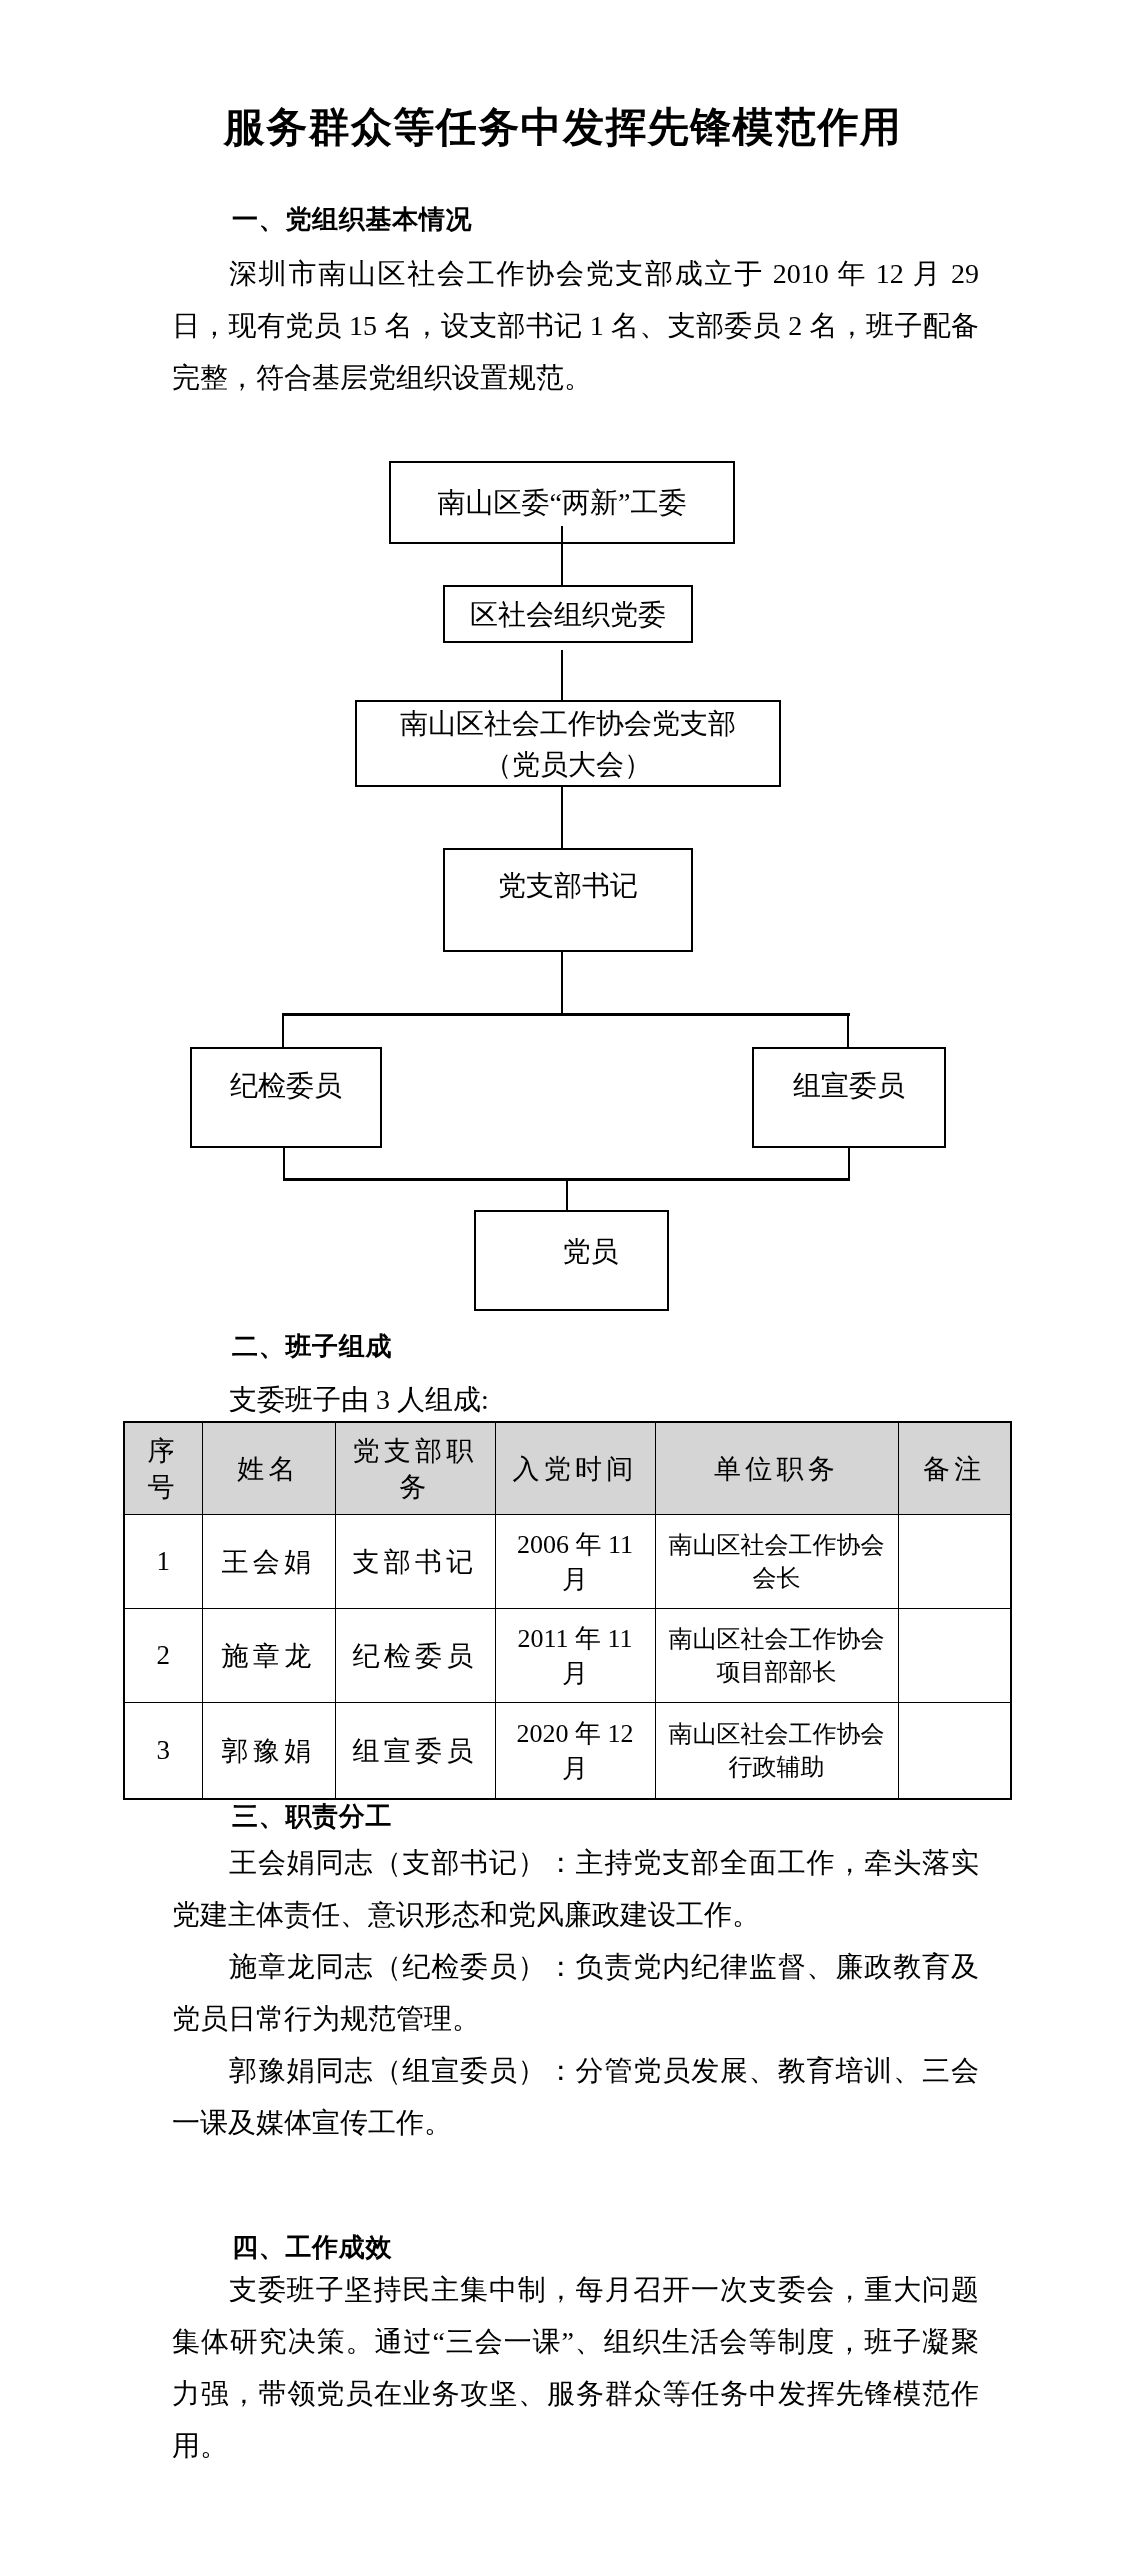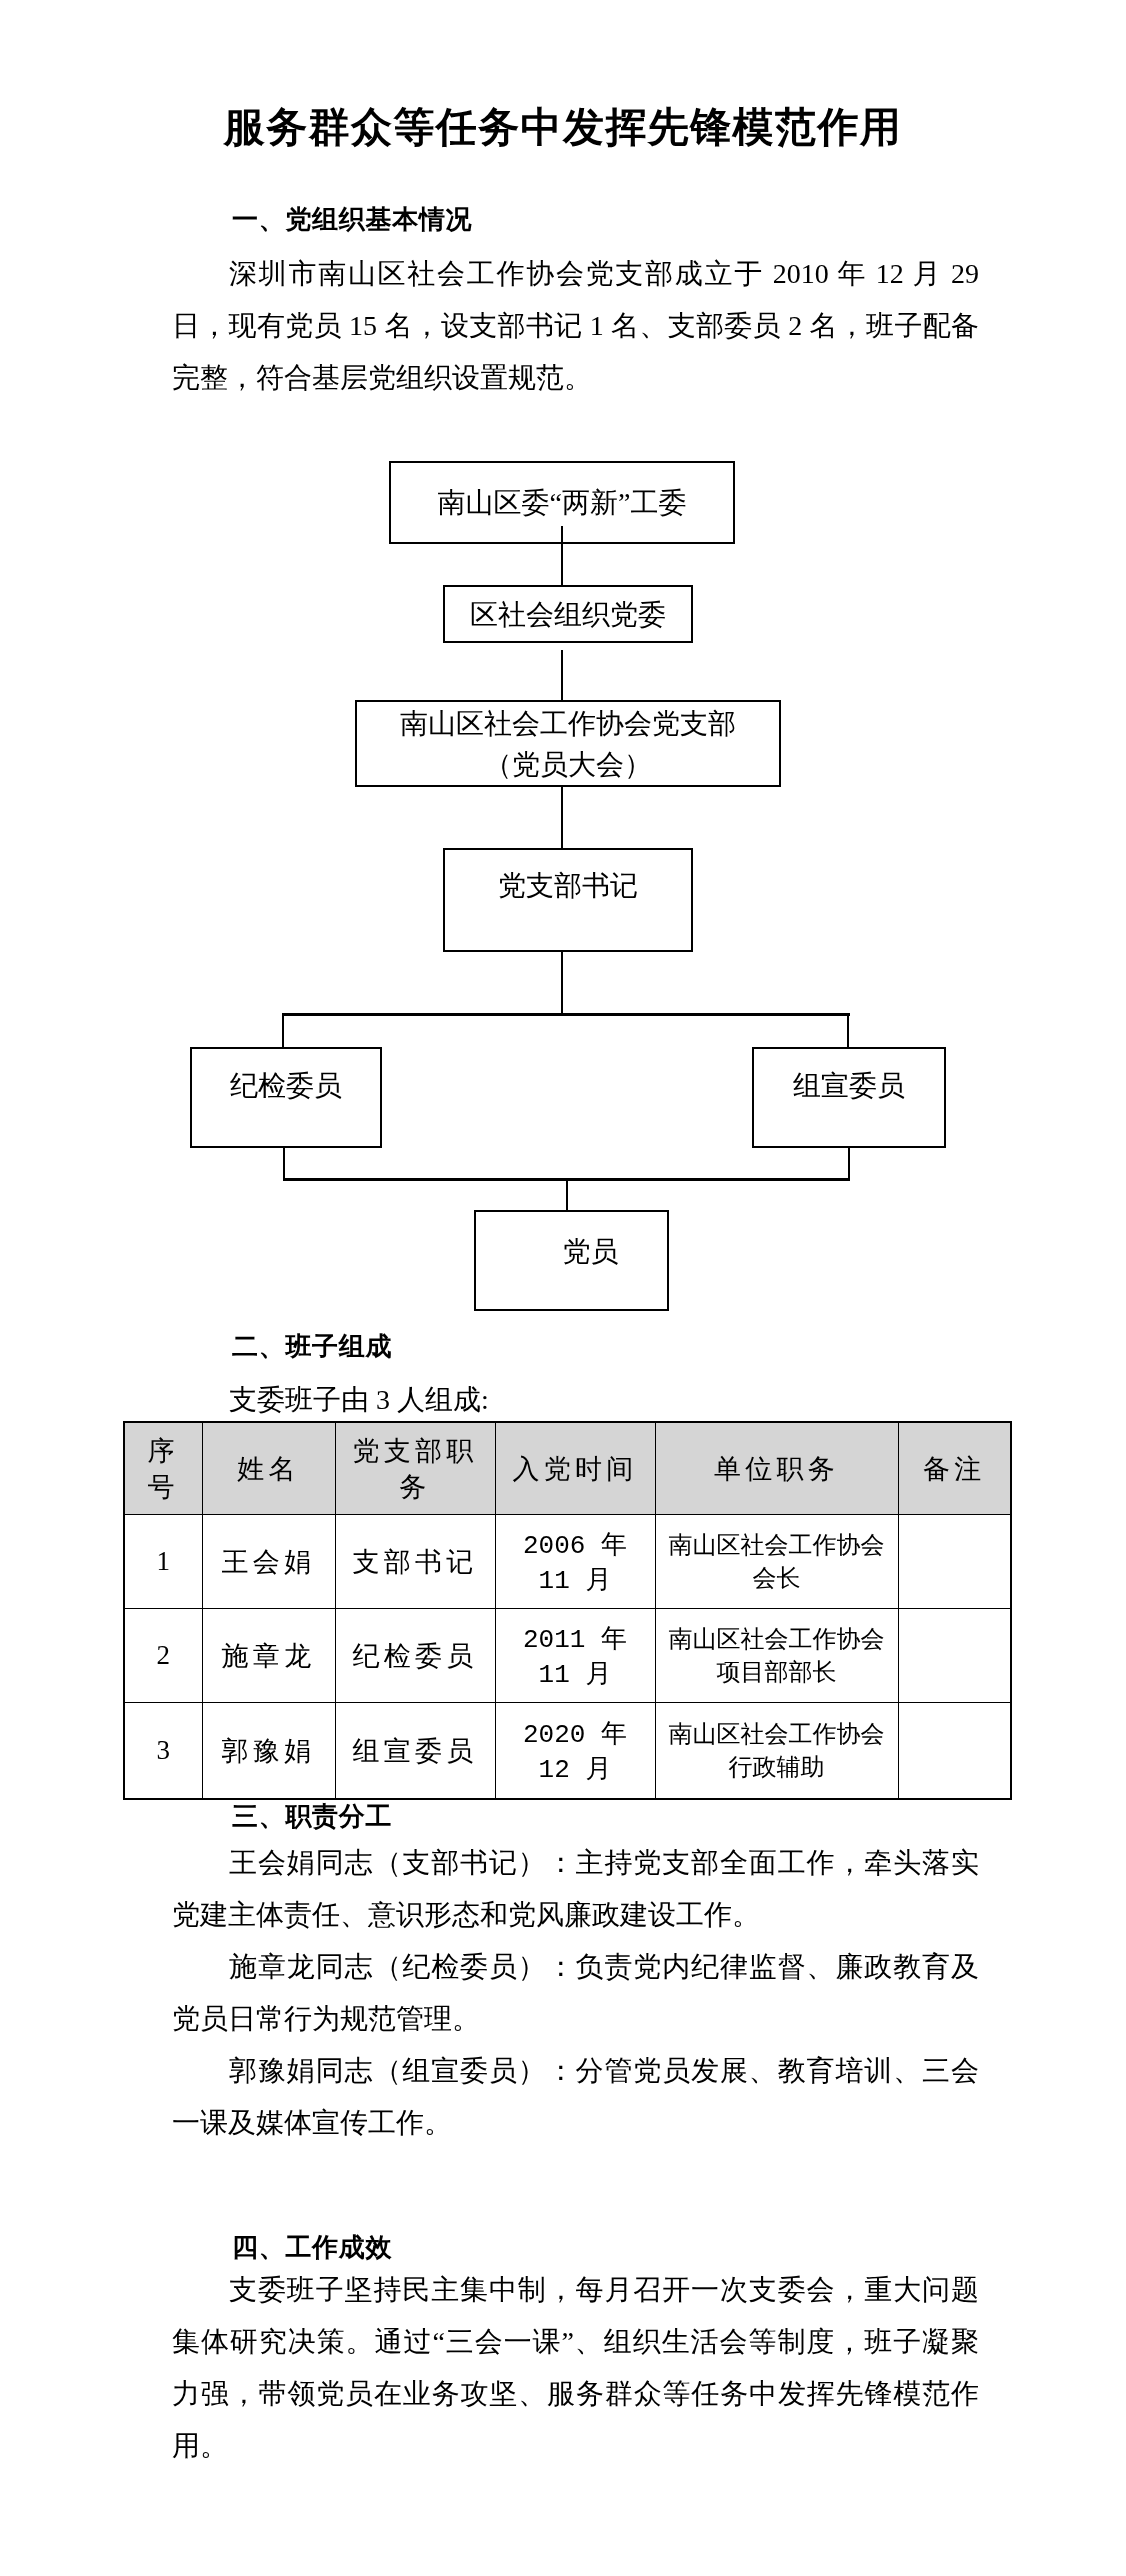--- a/index.html
+++ b/index.html
@@ -89,21 +89,21 @@
     background:#d5d5d5;
     font-weight:normal;
     letter-spacing:4.3px;
     height:75px;
   }
   tr.r1 td { height:77px; }
   tr.r2 td { height:77px; }
   tr.r3 td { height:79px; }
   td.name, td.pos { letter-spacing:4.3px; }
   td.unit { font-size:24px; line-height:33px; white-space:pre-line; }
-  td.date { font-size:26px;font-family:Liberation Mono, monospace; }
+  td.date { font-size:26px; }
 </style>
 </head>
 <body>
 
 <div class="page">
 
   <div class="doc-title">服务群众等任务中发挥先锋模范作用</div>
 
   <div class="heading h-sec1">一、党组织基本情况</div>
 

